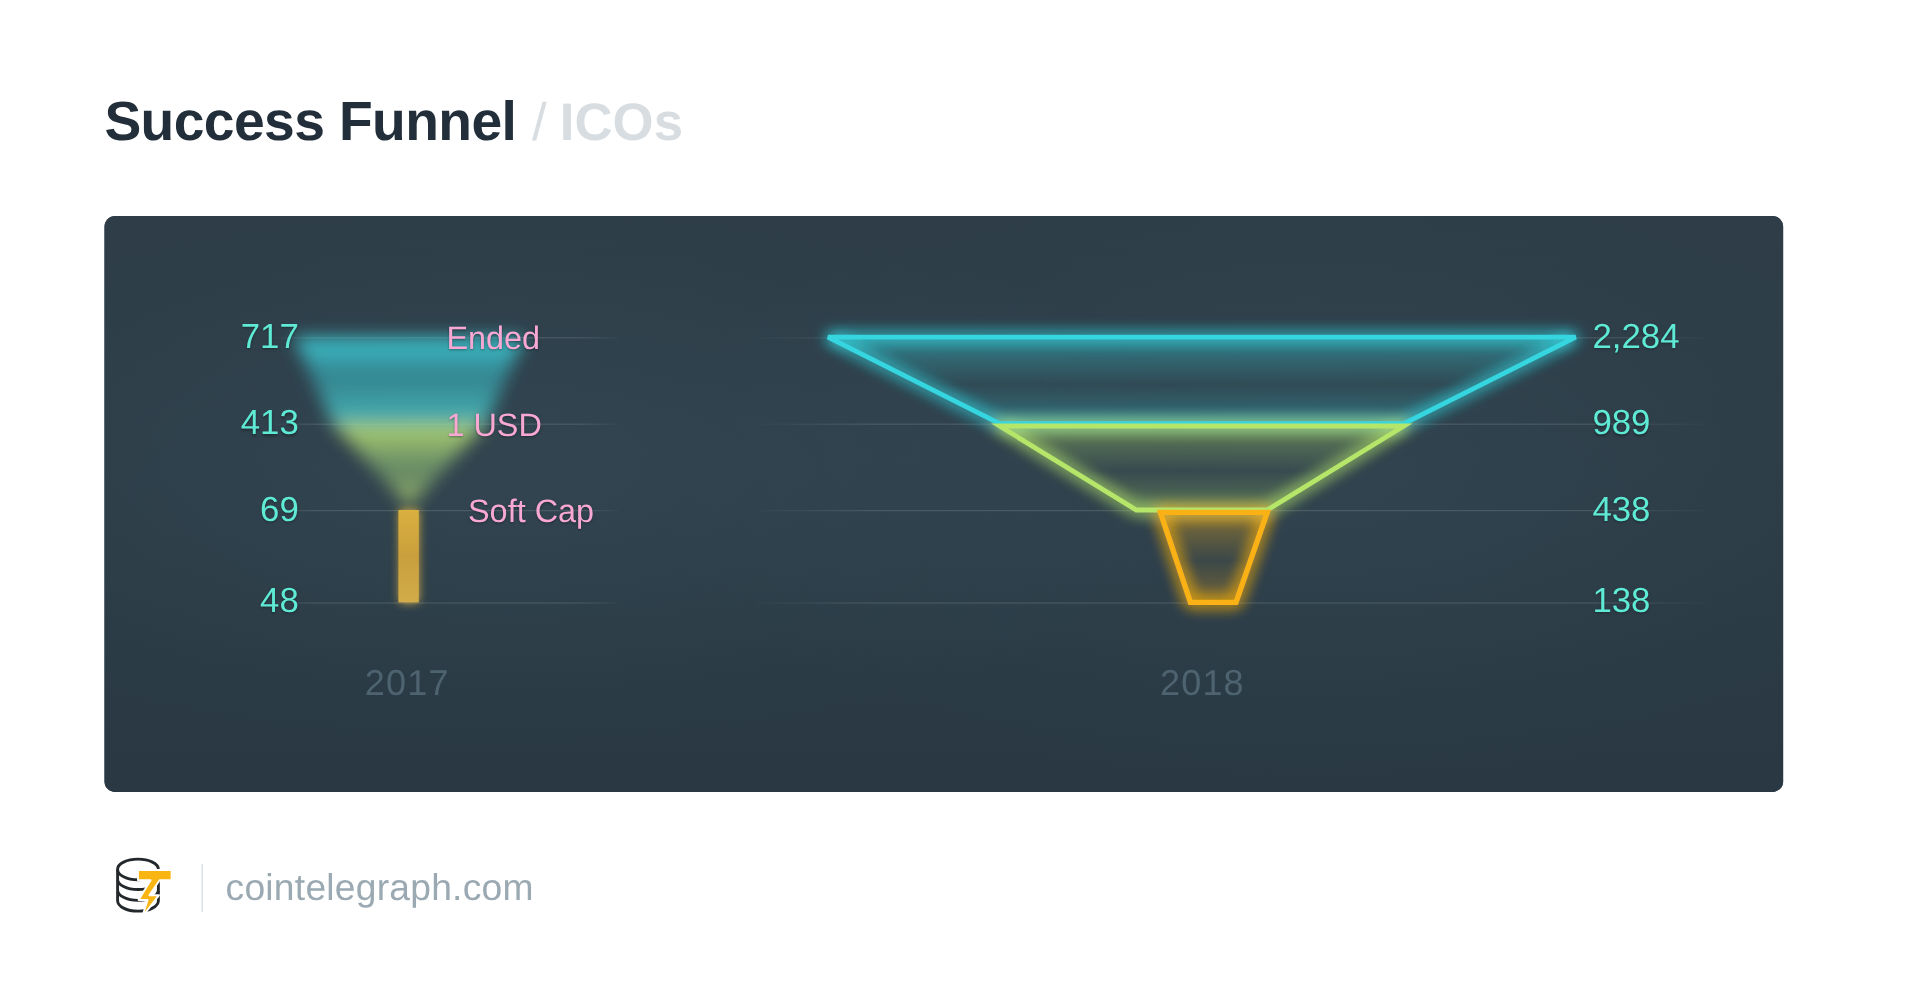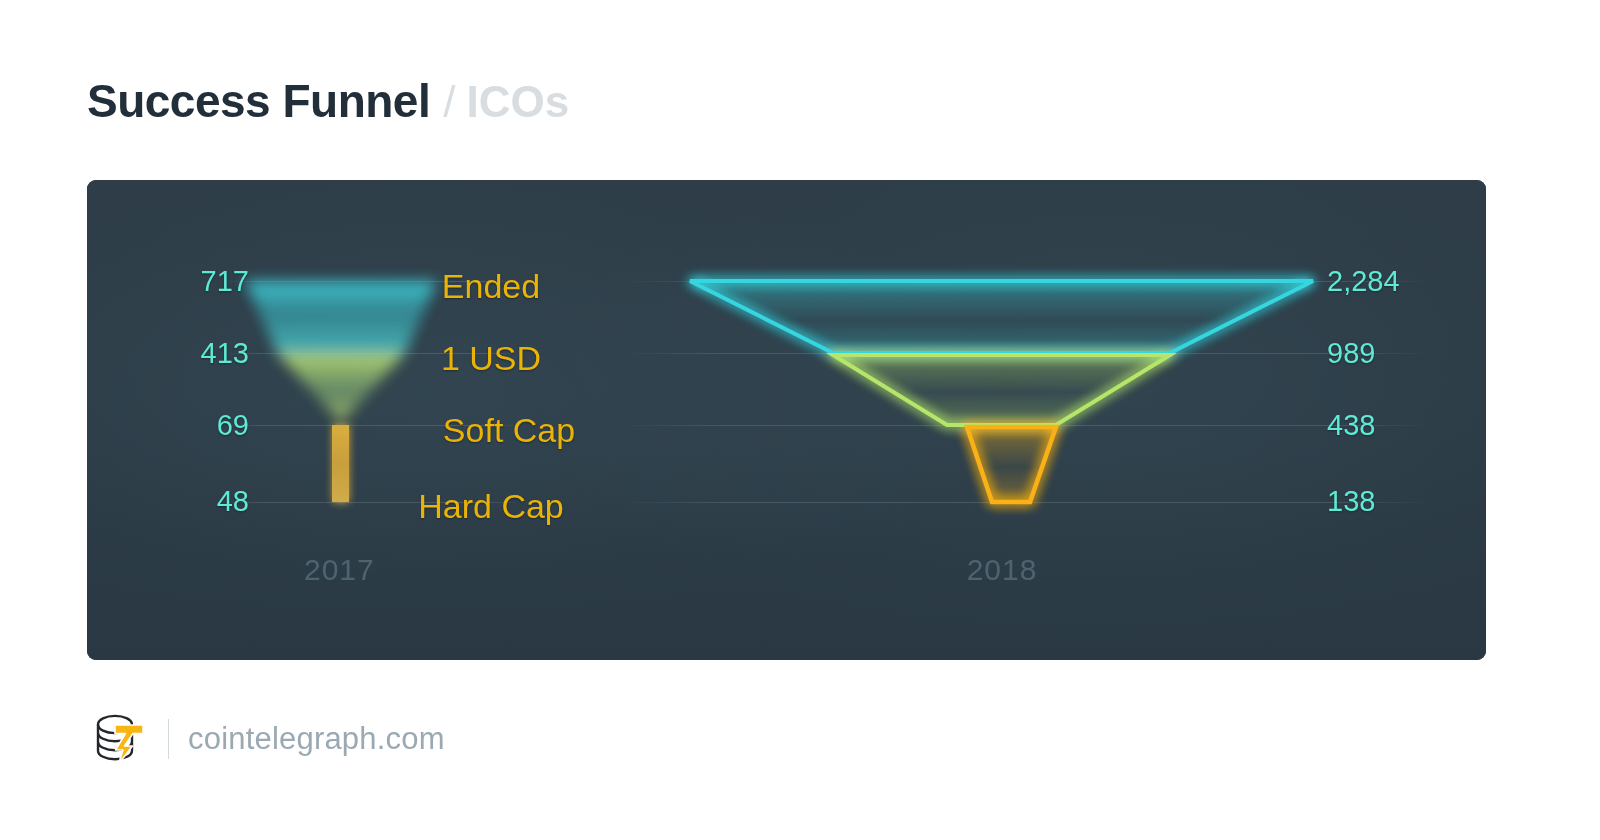--- a/index.html
+++ b/index.html
@@ -78,24 +78,24 @@
   .vlabel {
     position: absolute;
     color: #5eead4;
     font-size: 29px;
     font-weight: 400;
     white-space: nowrap;
     text-shadow: 0 1px 2px rgba(0,0,0,0.35);
   }
   .center-label {
     position: absolute;
-    color: #eab308;
-    font-size: 34px;
+    color: #f9a8d4;
+    font-size: 27px;
     white-space: nowrap;
-    text-align: center;
+    text-align: left;
     text-shadow: 0 1px 2px rgba(0,0,0,0.35);
   }
 
   
   .year {
     position: absolute;
     font-size: 30px;
     color: #4e6370;
     letter-spacing: 1px;
   }
@@ -227,21 +227,20 @@
   </svg>
 
   <div class="vlabel" style="top:85px; left:52px; width:110px; text-align:right;">717</div>
   <div class="vlabel" style="top:157px; left:52px; width:110px; text-align:right;">413</div>
   <div class="vlabel" style="top:229px; left:52px; width:110px; text-align:right;">69</div>
   <div class="vlabel" style="top:305px; left:52px; width:110px; text-align:right;">48</div>
 
   <div class="center-label" style="top:87px; left:285px; width:238px;">Ended</div>
   <div class="center-label" style="top:159px; left:285px; width:238px;">1 USD</div>
   <div class="center-label" style="top:231px; left:303px; width:238px;">Soft Cap</div>
-  <div class="center-label" style="top:307px; left:285px; width:238px;">Hard Cap</div>
 
   <div class="vlabel" style="top:85px; left:1240px; width:110px; text-align:left;">2,284</div>
   <div class="vlabel" style="top:157px; left:1240px; width:110px; text-align:left;">989</div>
   <div class="vlabel" style="top:229px; left:1240px; width:110px; text-align:left;">438</div>
   <div class="vlabel" style="top:305px; left:1240px; width:110px; text-align:left;">138</div>
 
   <div class="year" style="top:373px; left:217px; width:180px; ">2017</div>
   <div class="year" style="top:373px; left:825px; width:180px; text-align:center;">2018</div>
 </div>
 

